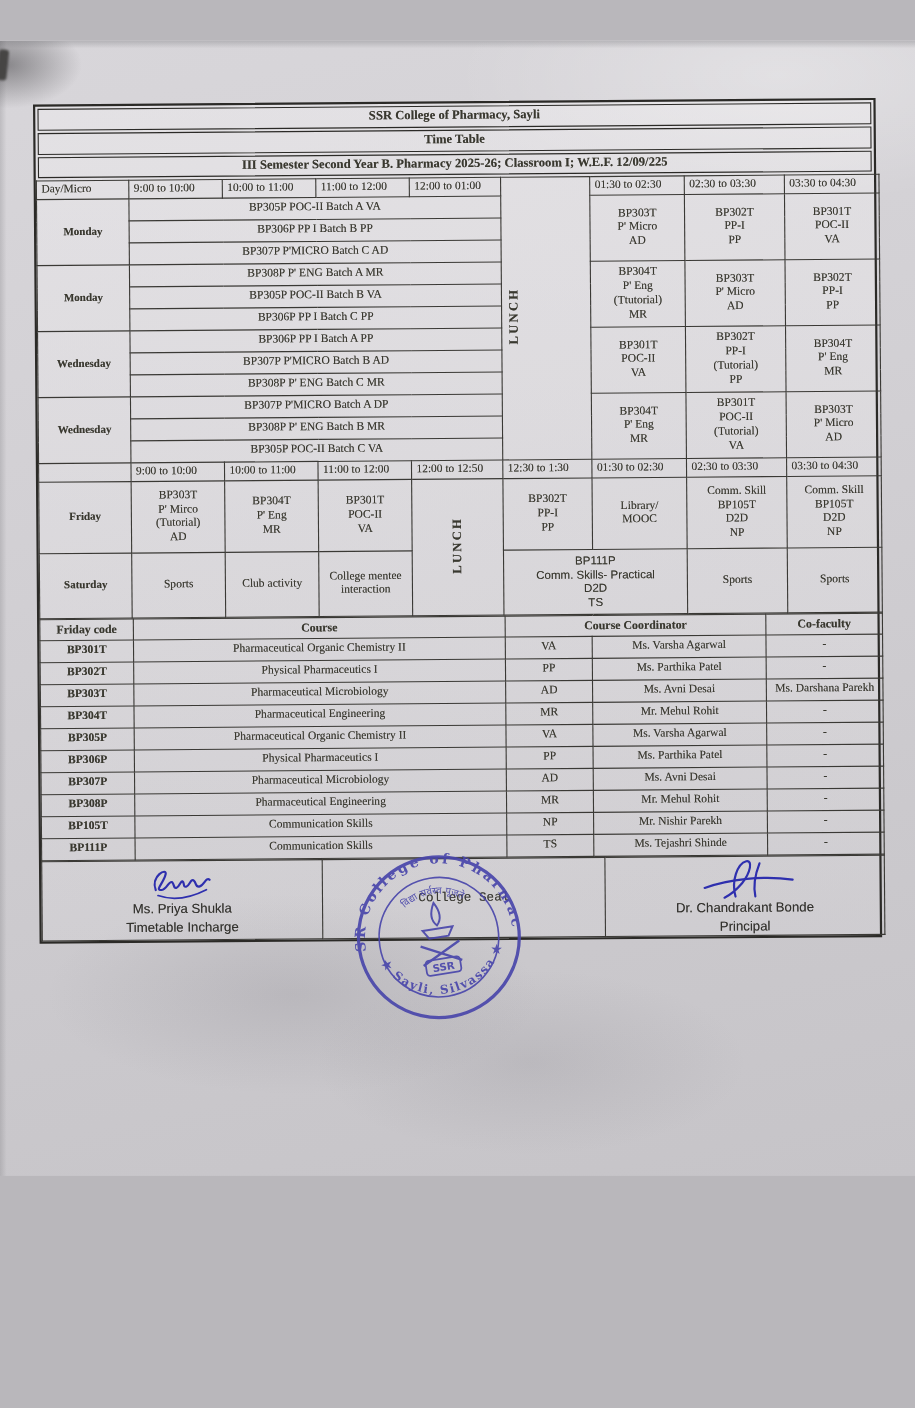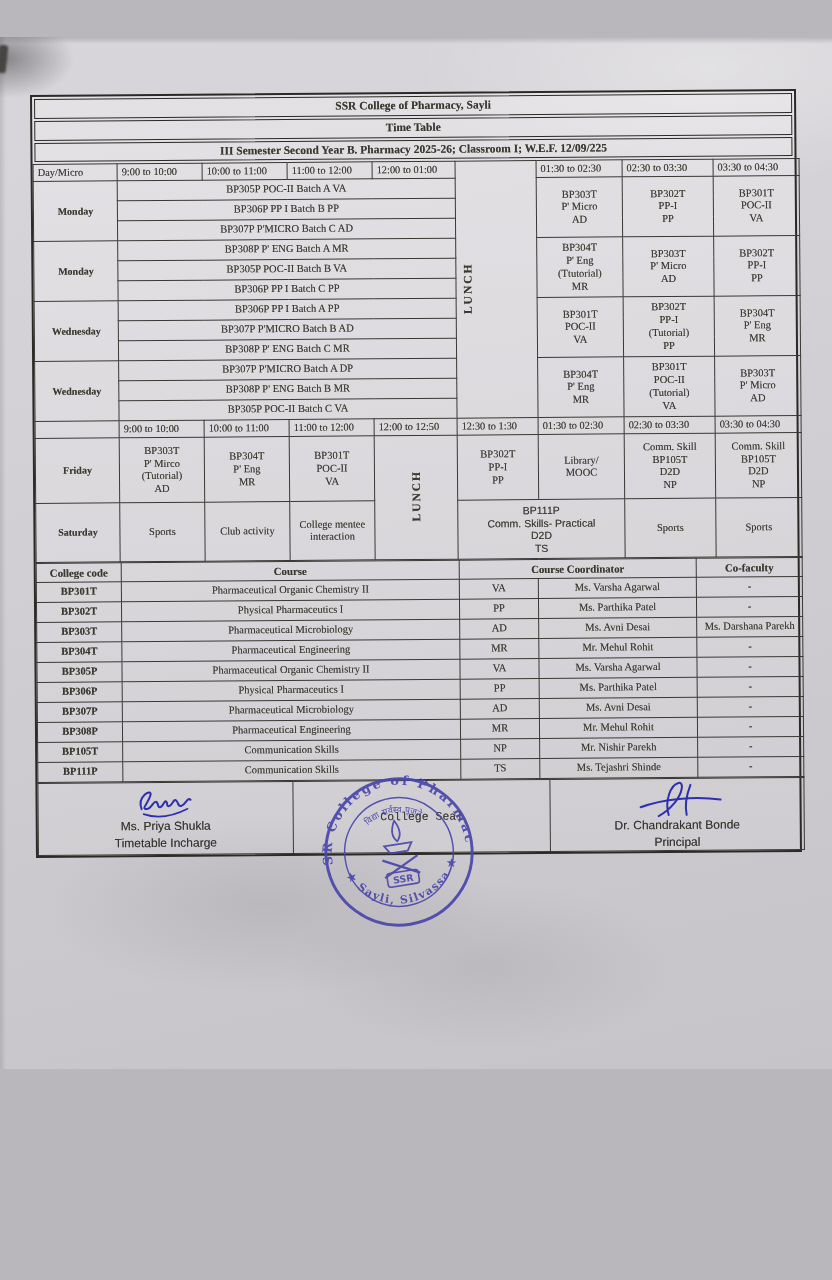--- a/index.html
+++ b/index.html
@@ -227,21 +227,21 @@
       <table>
         <colgroup>
           <col style="width:85px">
             <col style="width:338px">
             <col style="width:79px">
           <col style="width:158px">
             <col style="width:106px">
         </colgroup>
         <tbody>
             <tr class="chdr">
-          <td>College code</td>
+          <td>Friday code</td>
           <td>Course</td>
           <td colspan="2">Course Coordinator</td>
           <td>Co-faculty</td>
         </tr>
         <tr class="crow">
           <td class="ccode">BP301T</td>
           <td>Pharmaceutical Organic Chemistry II</td>
           <td>VA</td>
           <td>Ms. Varsha Agarwal</td>
           <td>-</td>

